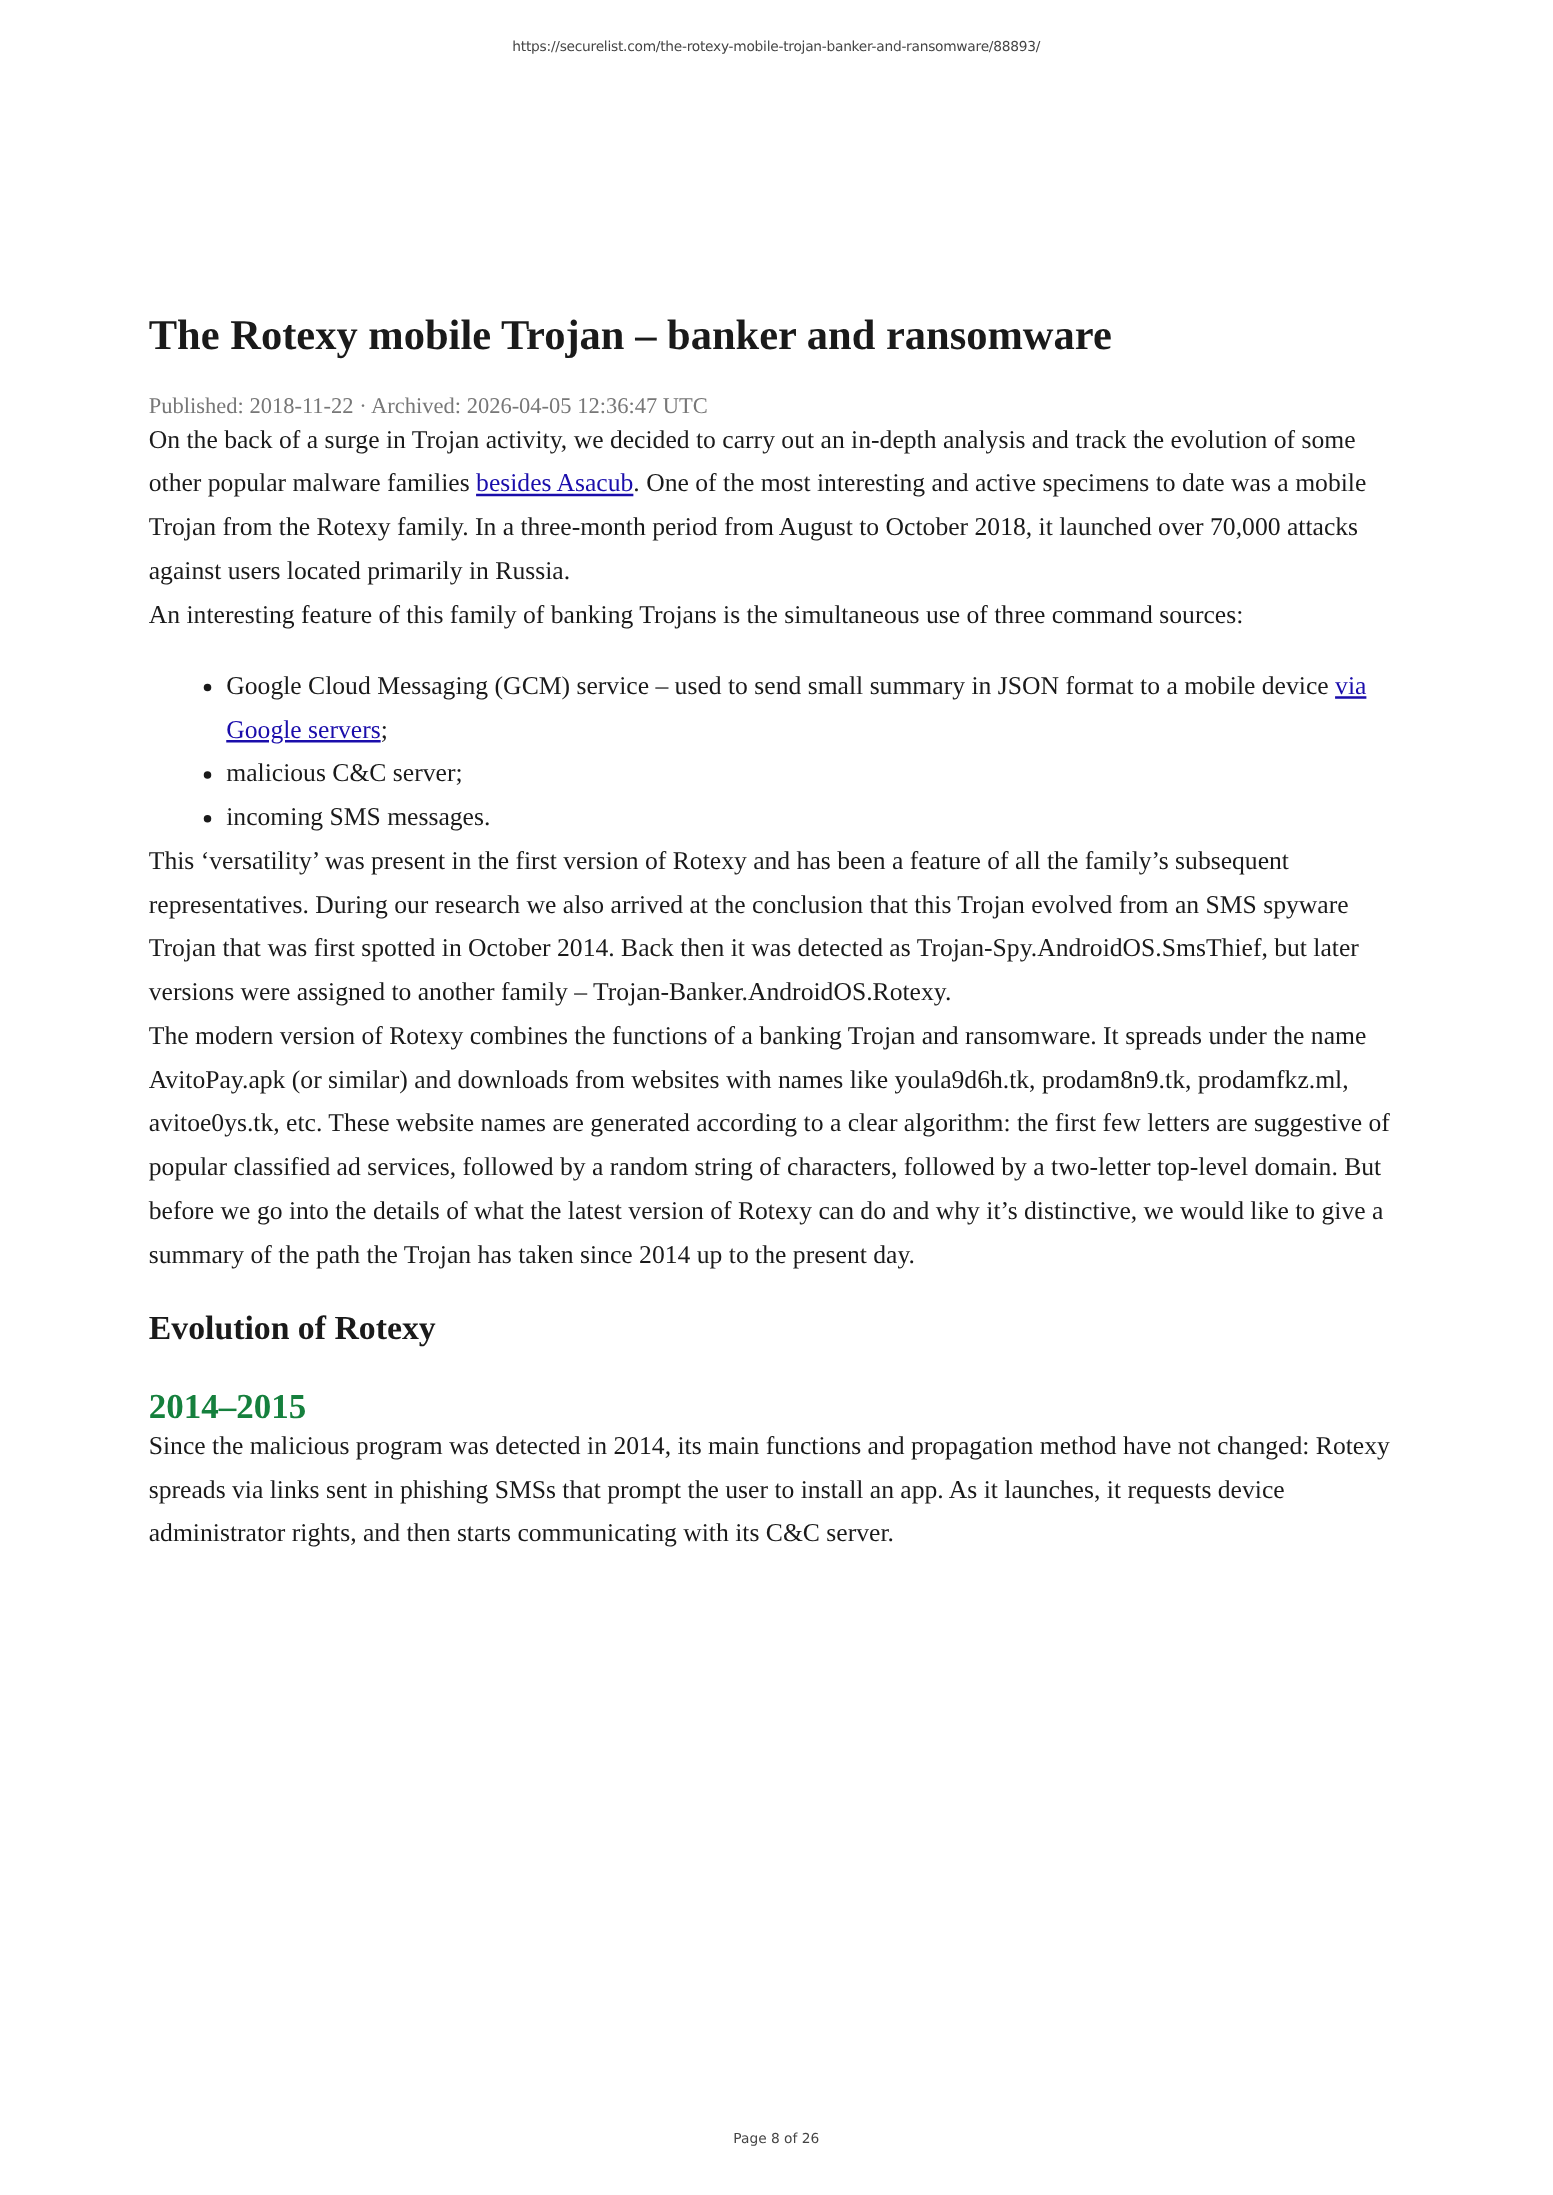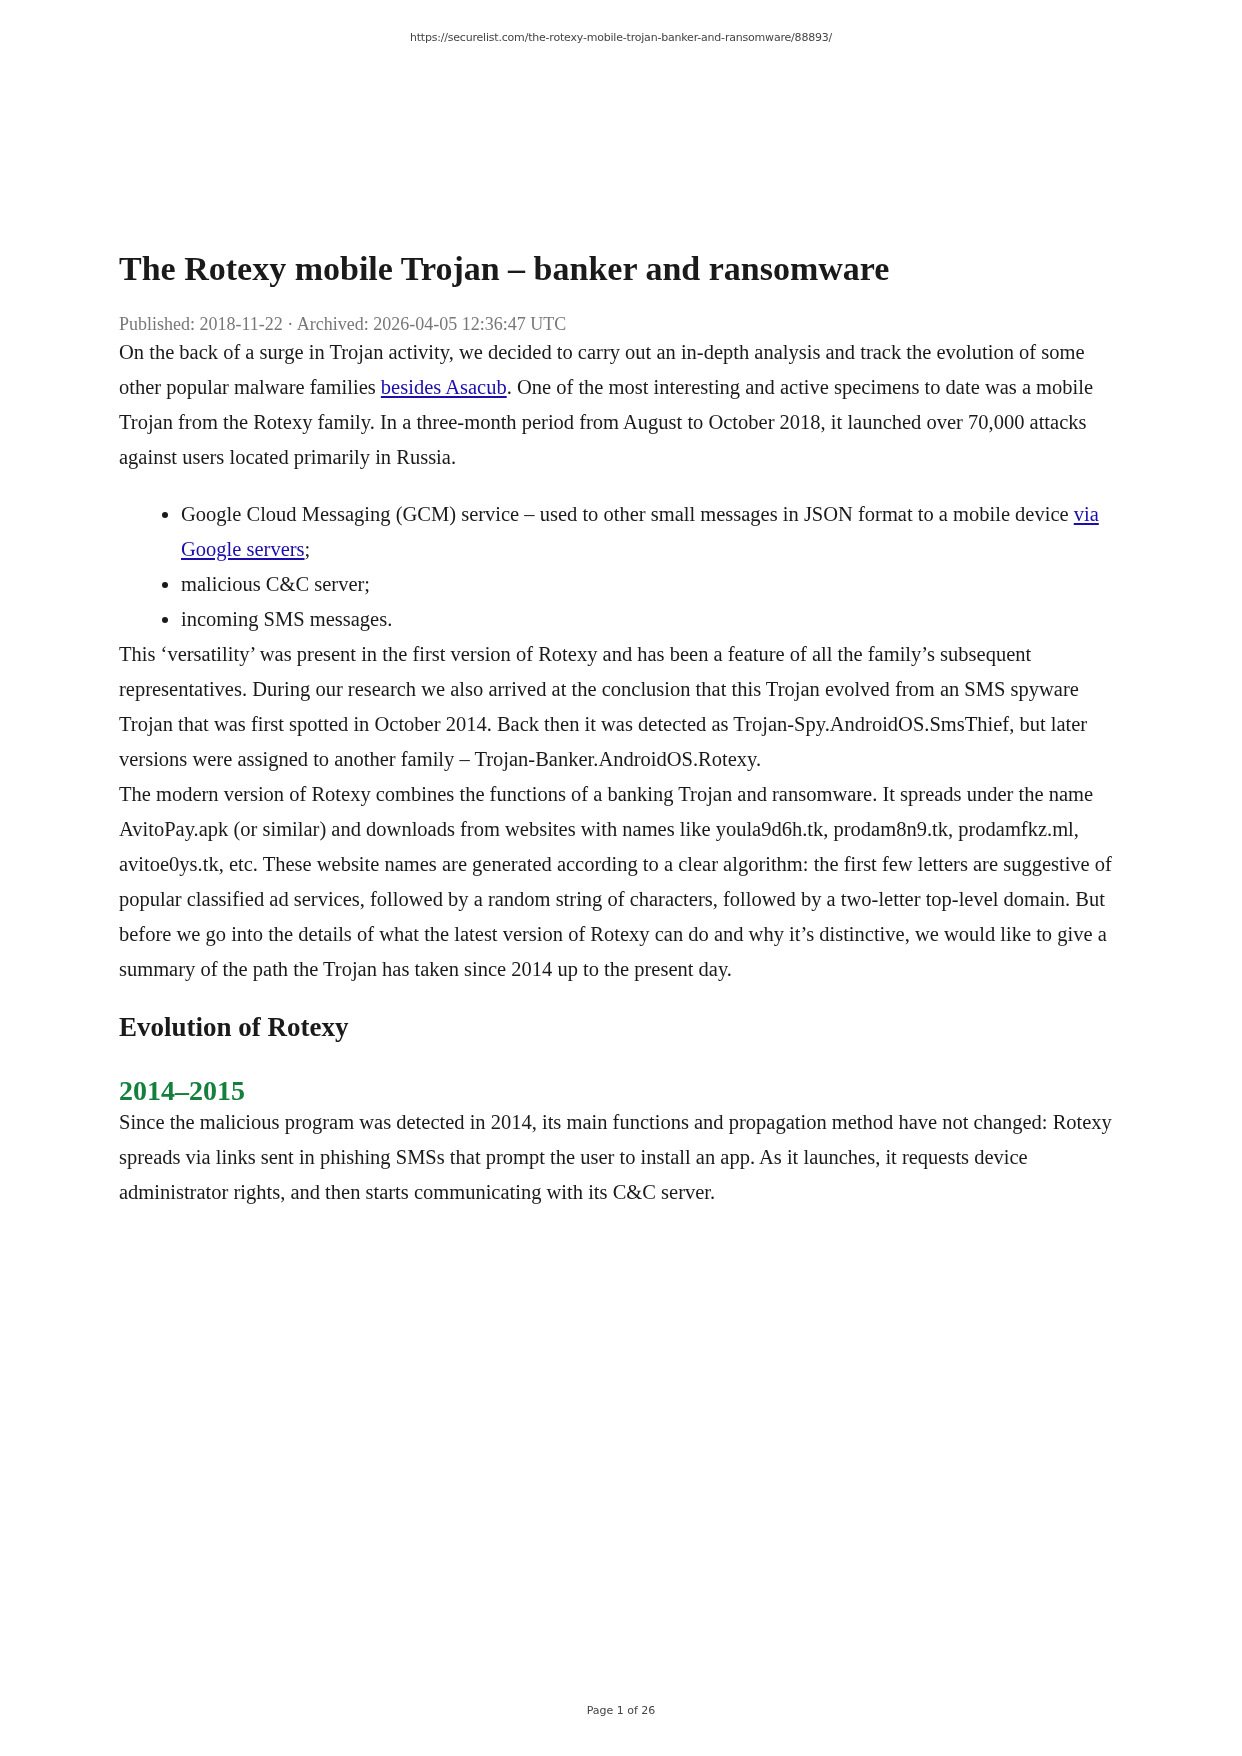--- a/index.html
+++ b/index.html
@@ -108,31 +108,32 @@
 <body>
 
 <div class="page-url">https://securelist.com/the-rotexy-mobile-trojan-banker-and-ransomware/88893/</div>
 
 <main class="article">
   <h1 class="title">The Rotexy mobile Trojan – banker and ransomware</h1>
   <div class="meta">Published: 2018-11-22 · Archived: 2026-04-05 12:36:47 UTC</div>
 
   <p class="para p1"><span>On the back of a surge in Trojan activity, we decided to carry out an in-depth analysis and track the evolution of some other popular malware families </span><a class="link" href="#">besides Asacub</a><span>. One of the most interesting and active specimens to date was a mobile Trojan from the Rotexy family. In a three-month period from August to October 2018, it launched over 70,000 attacks against users located primarily in Russia.</span></p>
 
+  <p class="para p2">An interesting feature of this family of banking Trojans is the simultaneous use of three command sources:</p>
 
   <ul class="sources">
-    <li><span>Google Cloud Messaging (GCM) service – used to other small messages in JSON format to a mobile device </span><a class="link" href="#">via Google servers</a><span>;</span></li>
+    <li><span>Google Cloud Messaging (GCM) service – used to send small summary in JSON format to a mobile device </span><a class="link" href="#">via Google servers</a><span>;</span></li>
     <li>malicious C&amp;C server;</li>
     <li>incoming SMS messages.</li>
   </ul>
 
   <p class="para p3">This ‘versatility’ was present in the first version of Rotexy and has been a feature of all the family’s subsequent representatives. During our research we also arrived at the conclusion that this Trojan evolved from an SMS spyware Trojan that was first spotted in October 2014. Back then it was detected as Trojan-Spy.AndroidOS.SmsThief, but later versions were assigned to another family – Trojan-Banker.AndroidOS.Rotexy.</p>
 
   <p class="para p4">The modern version of Rotexy combines the functions of a banking Trojan and ransomware. It spreads under the name AvitoPay.apk (or similar) and downloads from websites with names like youla9d6h.tk, prodam8n9.tk, prodamfkz.ml, avitoe0ys.tk, etc. These website names are generated according to a clear algorithm: the first few letters are suggestive of popular classified ad services, followed by a random string of characters, followed by a two-letter top-level domain. But before we go into the details of what the latest version of Rotexy can do and why it’s distinctive, we would like to give a summary of the path the Trojan has taken since 2014 up to the present day.</p>
 
   <h2 class="h2">Evolution of Rotexy</h2>
 
   <h3 class="h3">2014–2015</h3>
 
   <p class="para p6">Since the malicious program was detected in 2014, its main functions and propagation method have not changed: Rotexy spreads via links sent in phishing SMSs that prompt the user to install an app. As it launches, it requests device administrator rights, and then starts communicating with its C&amp;C server.</p>
 </main>
 
-<div class="page-footer">Page 1 of 26</div>
+<div class="page-footer">Page 8 of 26</div>
 
 </body></html>

